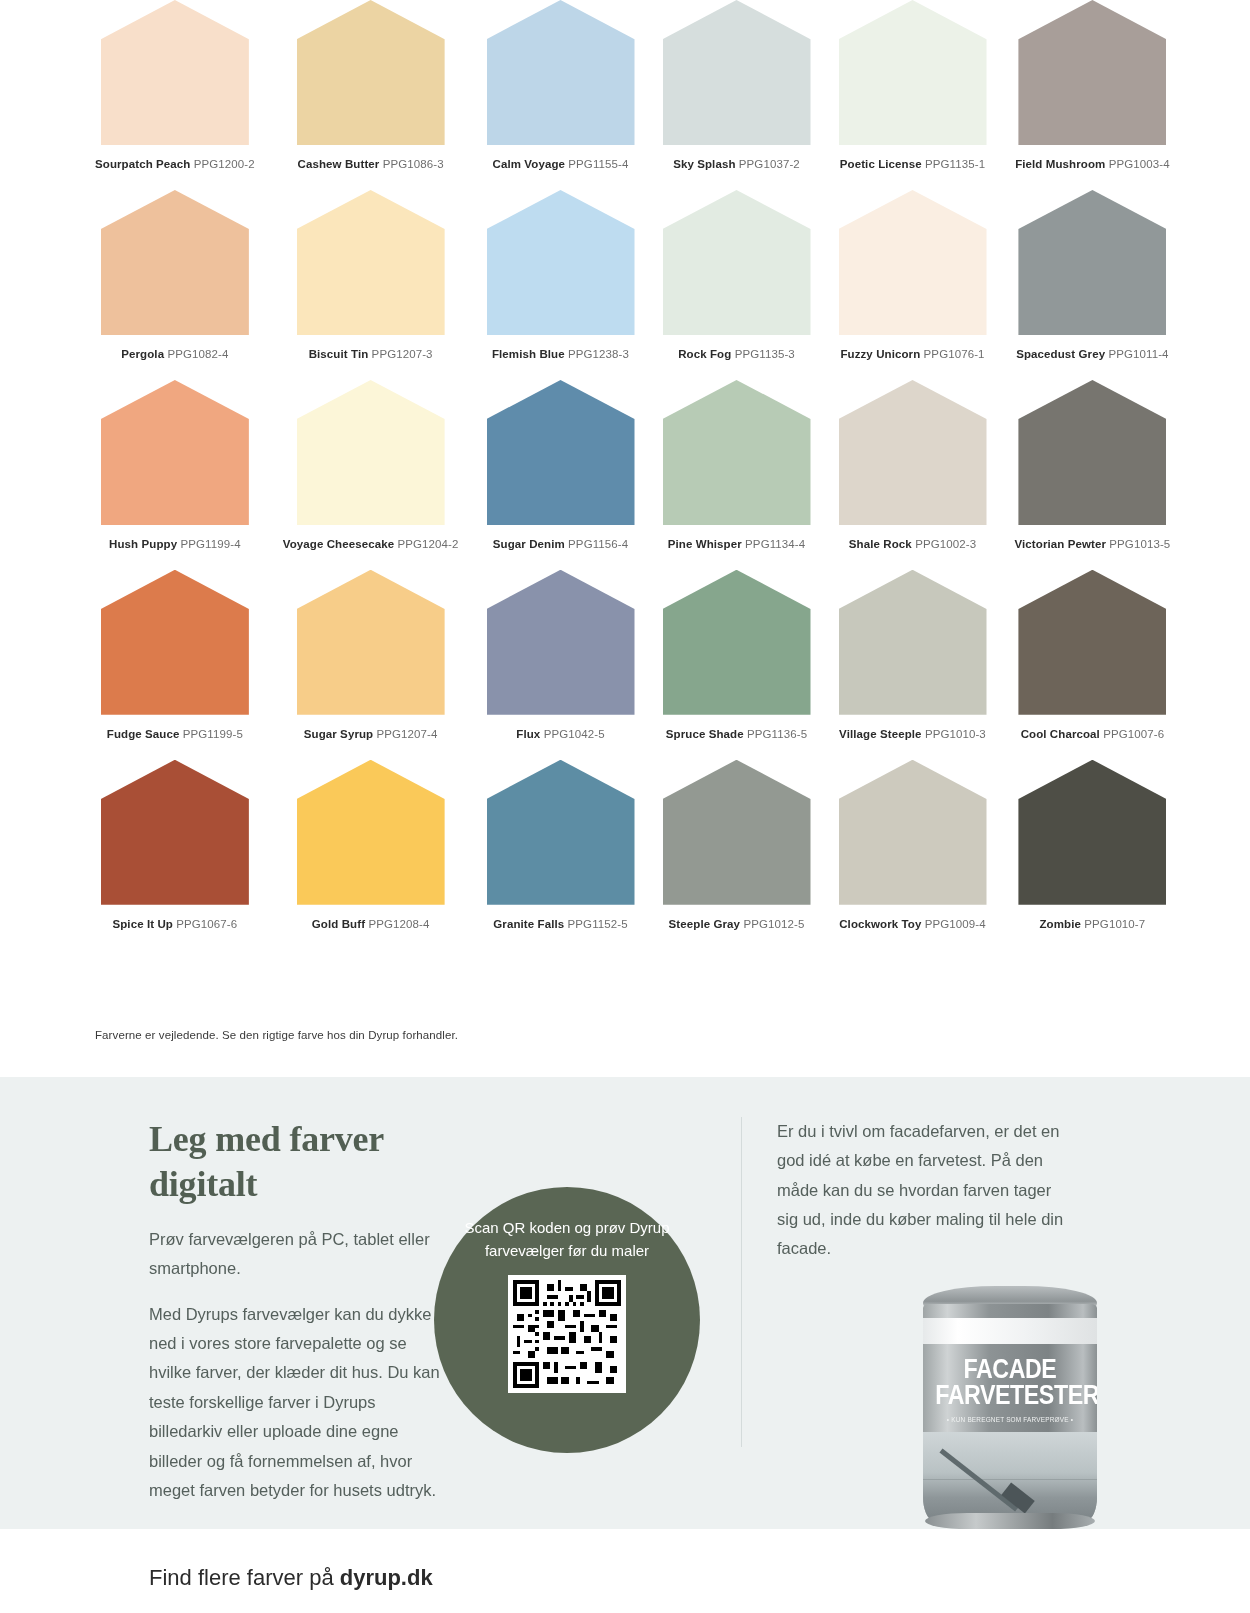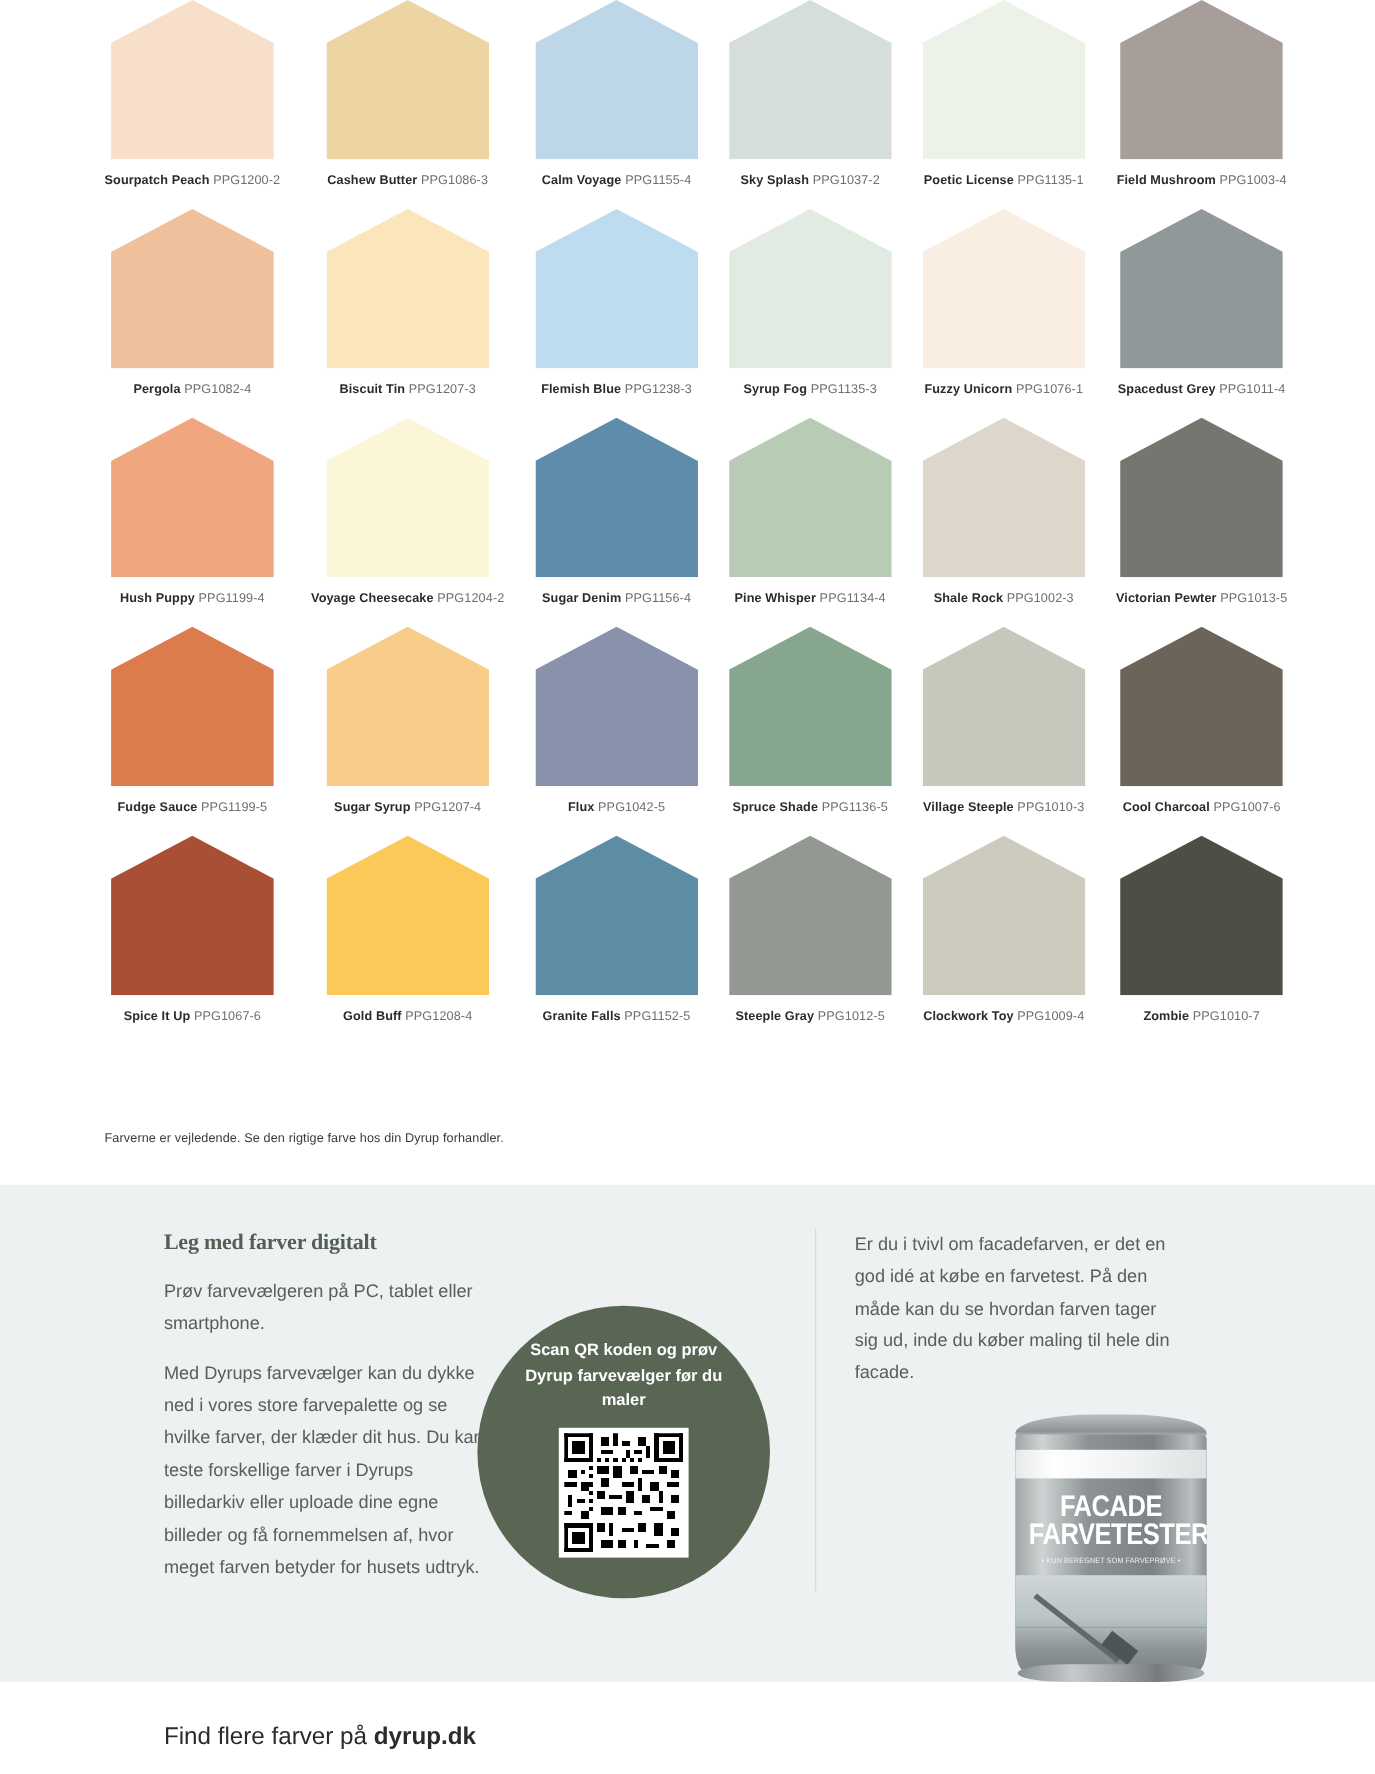--- a/index.html
+++ b/index.html
@@ -96,21 +96,21 @@
   .divider {
     position: absolute;
     left: 741px;
     top: 40px;
     width: 1px;
     height: 330px;
     background: #d4dbdb;
   }
   h2.head {
     font-family: "Liberation Serif", serif;
-    font-size: 20px;
+    font-size: 36px;
     font-weight: bold;
     color: #525f53;
     letter-spacing: -.2px;
     line-height: 1.25;
     margin-bottom: 18px;
   }
   .body-txt {
     font-size: 16.5px;
     line-height: 1.78;
     color: #55605c;
@@ -131,21 +131,20 @@
     align-items: center;
     justify-content: flex-start;
     padding-top: 30px;
   }
   .qr-text {
     color: #ffffff;
     font-size: 15px;
     line-height: 1.5;
     text-align: center;
     width: 210px;
-    font-weight: bold;
   }
   .qr-box {
     margin-top: 13px;
     width: 118px;
     height: 118px;
     background: #ffffff;
     padding: 5px;
   }
   .qr-box svg { display: block; width: 100%; height: 100%; }
 
@@ -311,21 +310,21 @@
       <div class="swatch">
         <div class="swatch-shape">
           <div class="house" style="background: rgb(190, 220, 240);"></div>
         </div>
         <div class="swatch-label"><span class="nm">Flemish Blue</span> <span class="cd">PPG1238-3</span></div>
       </div>
       <div class="swatch">
         <div class="swatch-shape">
           <div class="house" style="background: rgb(226, 235, 226);"></div>
         </div>
-        <div class="swatch-label"><span class="nm">Syrup Fog</span> <span class="cd">PPG1135-3</span></div>
+        <div class="swatch-label"><span class="nm">Rock Fog</span> <span class="cd">PPG1135-3</span></div>
       </div>
       <div class="swatch">
         <div class="swatch-shape">
           <div class="house" style="background: rgb(250, 238, 226);"></div>
         </div>
         <div class="swatch-label"><span class="nm">Fuzzy Unicorn</span> <span class="cd">PPG1076-1</span></div>
       </div>
       <div class="swatch">
         <div class="swatch-shape">
           <div class="house" style="background: rgb(145, 152, 153);"></div>

